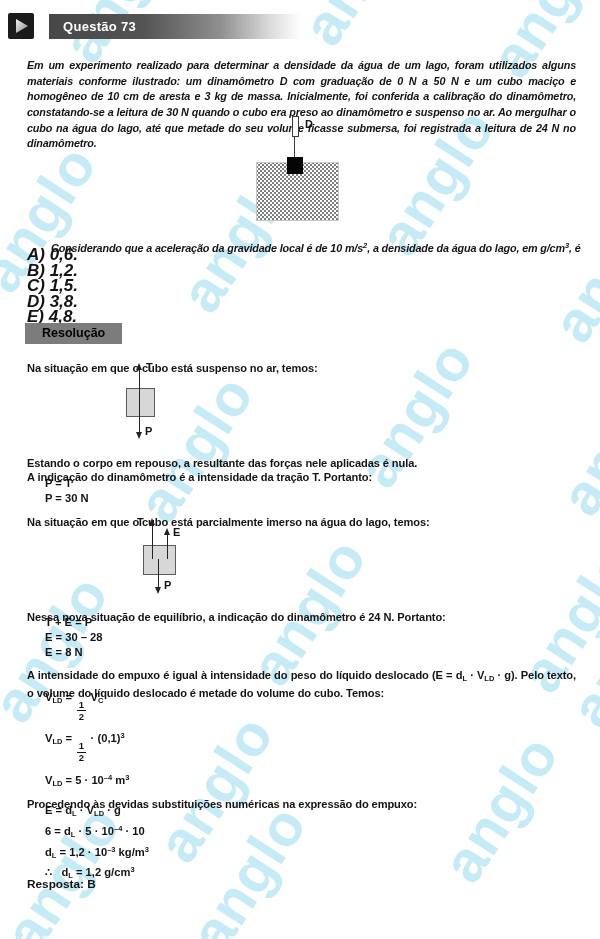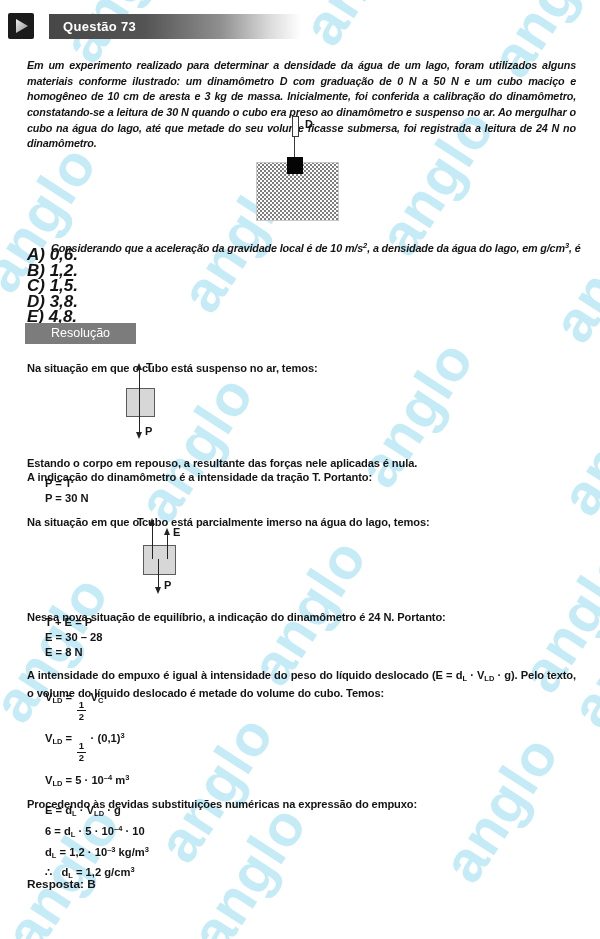--- a/index.html
+++ b/index.html
@@ -28,22 +28,22 @@
   .dyn-label{position:absolute;left:305px;top:6px;font-size:11px;font-weight:600;}
   .dyn-line{position:absolute;left:294px;top:25px;width:1.3px;height:21px;background:#3a3a3a;}
   .cube-black{position:absolute;left:287px;top:45px;width:16px;height:17px;background:#050505;z-index:3;}
   .water{position:absolute;left:256px;top:50px;width:81px;height:57px;z-index:2;
          background-color:#fdfdfd;
          background-image:radial-gradient(circle,#7e7e7e .9px,transparent 1.05px),
                           radial-gradient(circle,#7e7e7e .9px,transparent 1.05px);
          background-size:4px 4px;background-position:0 0,2px 2px;
          border:1px solid #c9c9c9;}
   
-  .res-box{top:323px;left:25px;background:#7c7c7c;color:#ffffff;font-size:12.5px;font-weight:normal;
-           padding:3px 26px 4px;}
+  .res-box{top:323px;left:25px;background:#7c7c7c;color:#000000;font-size:12.5px;font-weight:bold;
+           padding:3px 17px 4px;}
   .sol-p{left:27px;width:549px;font-size:11.1px;line-height:15px;font-weight:bold;letter-spacing:-0.1px;}
   .eq{left:45px;font-size:11.2px;line-height:14.8px;font-weight:bold;}
   .eq .row{white-space:pre;}
   .eq-frac .row{margin-bottom:7.5px;}
   sub{font-size:7.5px;vertical-align:-2px;letter-spacing:0;}
   sup{font-size:7.5px;vertical-align:4px;letter-spacing:0;}
   .frac{display:inline-flex;flex-direction:column;align-items:center;vertical-align:-7px;
         line-height:1.05;font-size:9.5px;margin:0 2px;}
   .frac .fn{border-bottom:1px solid #141414;padding:0 1.5px 0.5px;}
   .frac .fd{padding-top:0.5px;}

